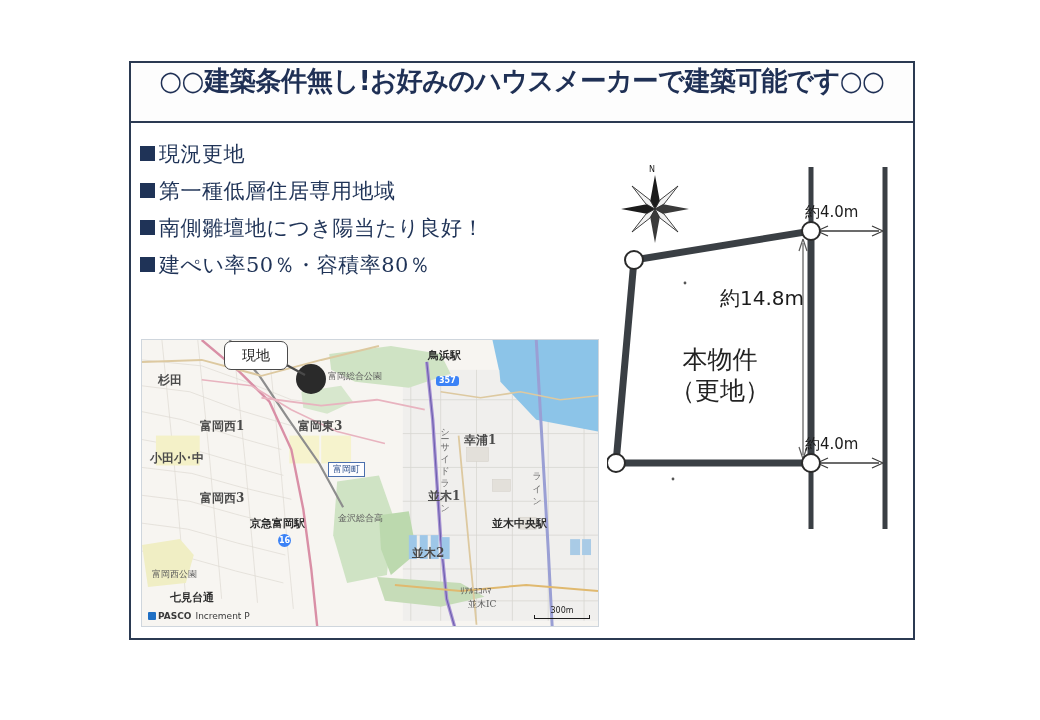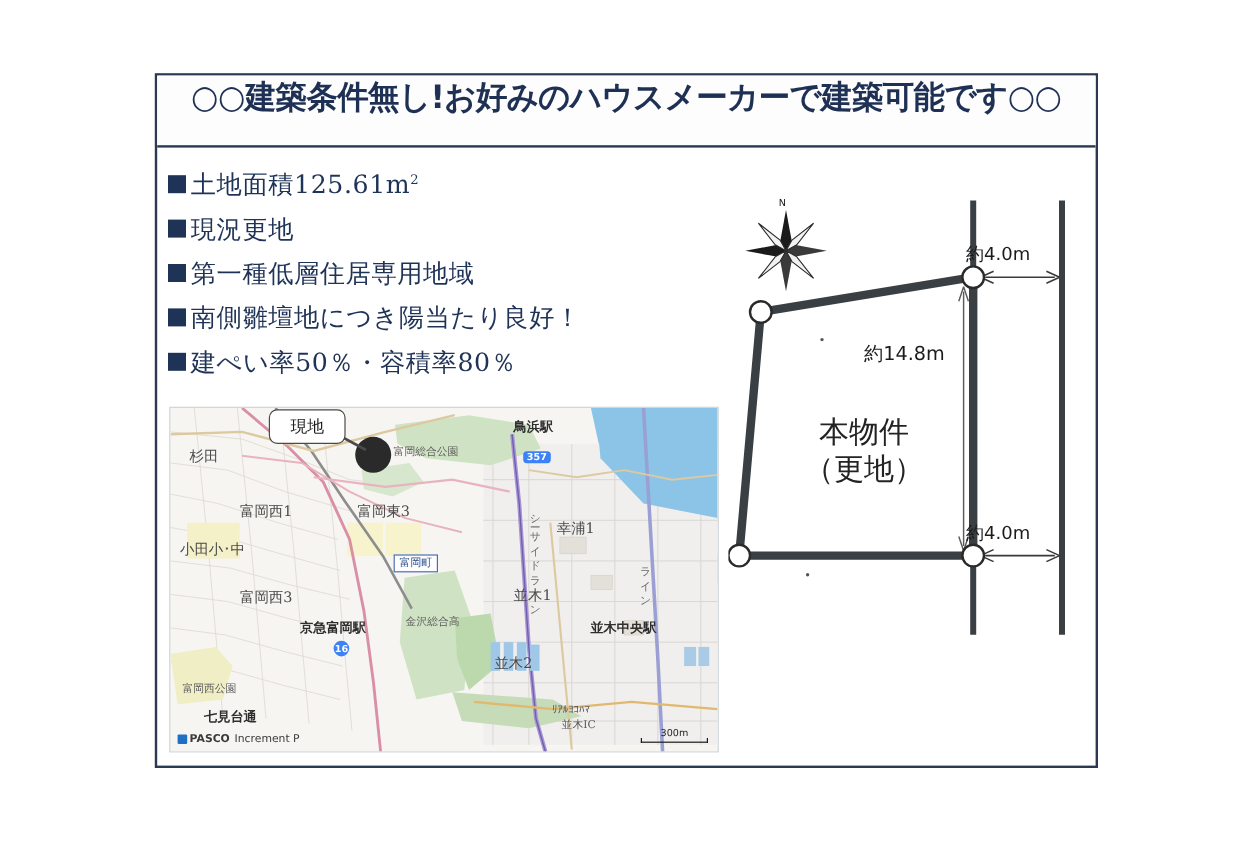--- a/index.html
+++ b/index.html
@@ -97,21 +97,21 @@
     box-sizing: border-box;
   }
   #map-canvas { position: absolute; inset: 0; }
   .map-label {
     position: absolute;
     font-family: "DejaVu Serif", serif;
     color: #3b3b3b;
     white-space: nowrap;
     pointer-events: none;
   }
-  .map-label.town   { font-size: 12px; color: #4a4a4a; }
+  .map-label.town   { font-size: 12px; color: #4a4a4a; font-weight: bold; }
   .map-label.place  { font-size: 9px;  color: #5c5c5c; }
   .map-label.station{ font-size: 11px; font-weight: bold; color: #2e2e2e; }
   .map-label.vert   { writing-mode: vertical-rl; font-size: 9px; color: #6a6a6a; letter-spacing: 2px; }
 
   
   #site-marker {
     position: absolute;
     left: 154px; top: 24px;
     width: 30px; height: 30px;
     border-radius: 50%;
@@ -213,44 +213,40 @@
     position: absolute;
     left: 63px; top: 182px;
     font-family: "DejaVu Sans", sans-serif;
     font-size: 25px;
     color: #232323;
     line-height: 1.22;
     text-align: center;
   }
   #dim-top-label  { left: 198px; top: 40px;  font-size: 15px; }
   #dim-bot-label  { left: 198px; top: 272px; font-size: 15px; }
-  #dim-side-label { left: 113px; top: 122px; font-size: 16px; }
+  #dim-side-label { left: 113px; top: 122px; font-size: 20px; }
   #compass-n {
     position: absolute;
     left: 42px; top: 2px;
     font-family: "DejaVu Sans", sans-serif;
     font-size: 8px;
     color: #1b1b1b;
   }
 </style>
 </head>
 <body>
 
 <div id="flyer-frame">
 
   <div id="title-band">
     <div id="title-text">○○建築条件無し!お好みのハウスメーカーで建築可能です○○</div>
   </div>
 
   <div id="feature-list">
 
-    <div class="feature-row">
-      <span class="feature-marker"></span>
-      <span class="feature-label"><span>土地面積125.61</span><span>m</span><span class="sup">2</span></span>
-    </div>
 
     <div class="feature-row">
       <span class="feature-marker"></span>
       <span class="feature-label">現況更地</span>
     </div>
 
     <div class="feature-row">
       <span class="feature-marker"></span>
       <span class="feature-label">第一種低層住居専用地域</span>
     </div>

